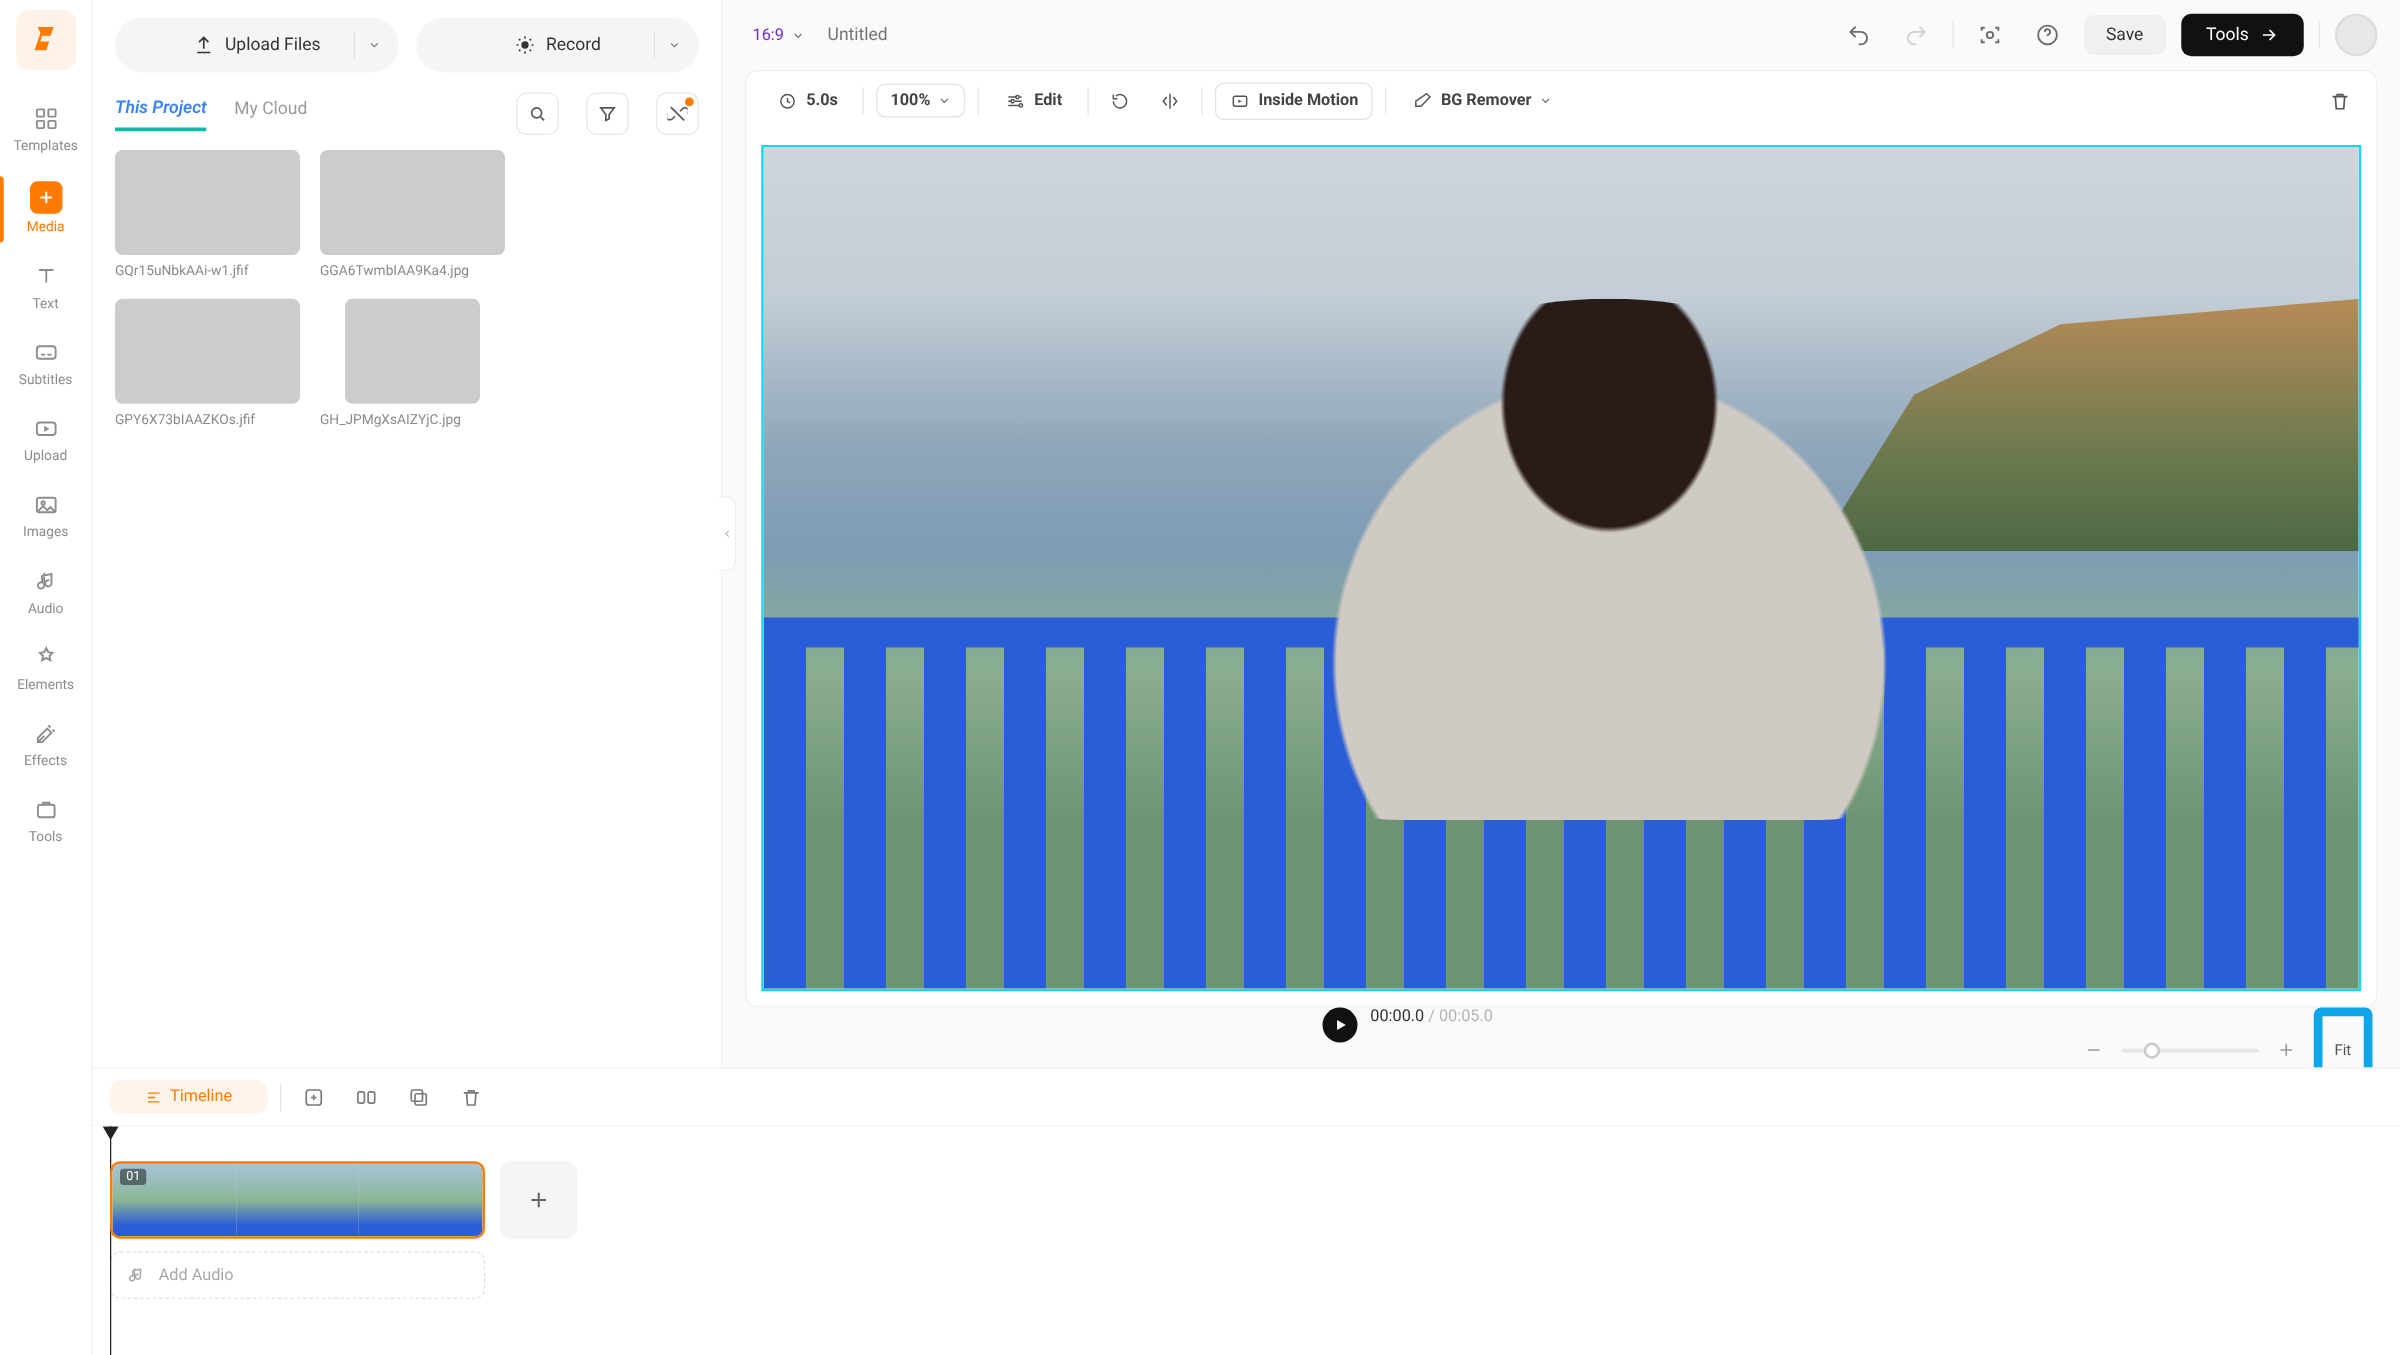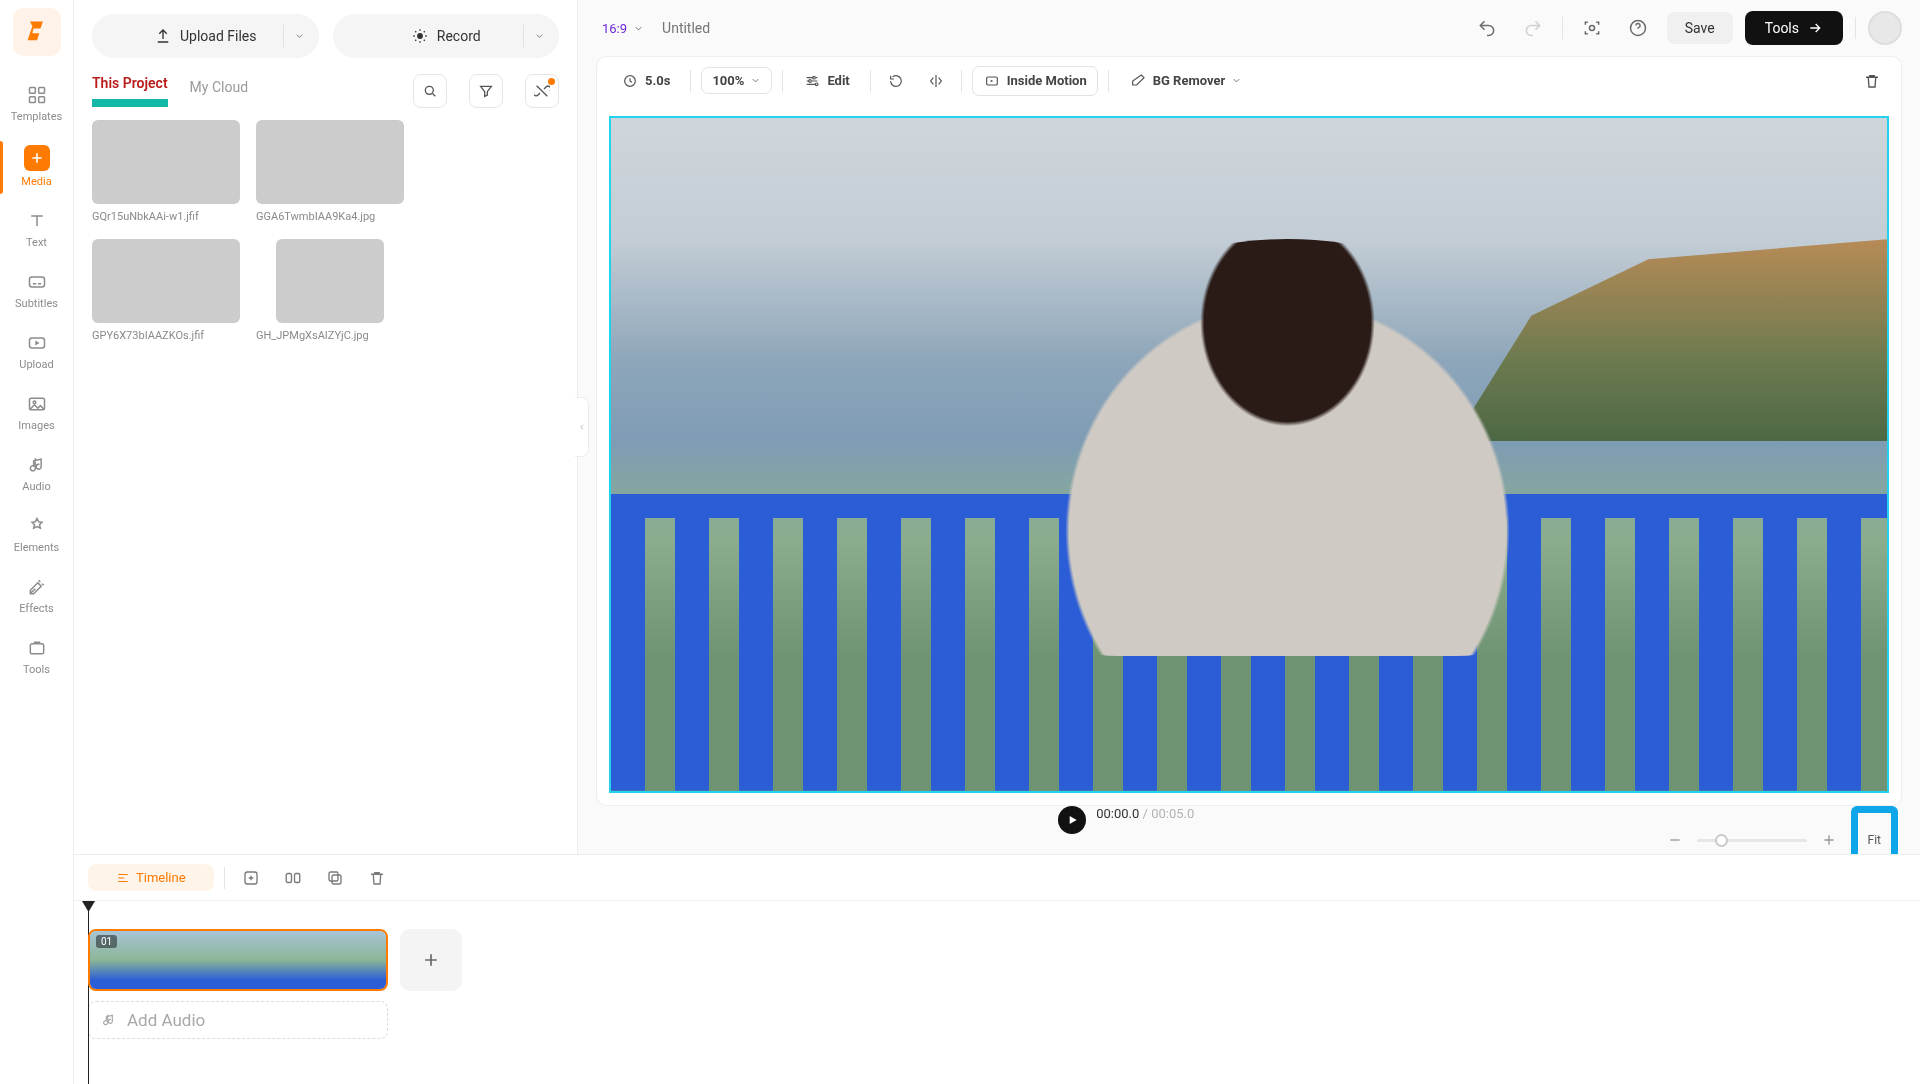--- a/index.html
+++ b/index.html
@@ -18,21 +18,21 @@
 .nav-item .nav-icon.box { width: 26px; height: 26px; border-radius: 6px; background: #ff7a00; color: #fff; }
 .nav-item span { font-size: 11px; }
 
 
 .media-panel { width: 504px; background: #fff; border-right: 1px solid #ededed; display: flex; flex-direction: column; position: relative; }
 .media-top { padding: 14px 18px 10px; display: flex; gap: 14px; }
 .btn-pill { flex: 1; height: 44px; border-radius: 22px; background: #f5f5f5; border: none; display: flex; align-items: center; justify-content: center; gap: 8px; font-size: 14px; color: #333; cursor: pointer; position: relative; }
 .btn-pill .chev { position: absolute; right: 14px; width: 22px; height: 22px; display: flex; align-items: center; justify-content: center; border-left: 1px solid #e2e2e2; padding-left: 10px; }
 .tabs-row { display: flex; align-items: center; padding: 6px 18px 8px; gap: 22px; }
 .tab { font-size: 14px; color: #9a9a9a; padding-bottom: 8px; cursor: pointer; }
-.tab.active { color: #b91c1c; font-weight: 600; border-bottom: 8px solid #14b8a6; }
+.tab.active { color: #3b82f6; font-weight: 600; border-bottom: 3px solid #14b8a6; font-style: italic; }
 .tabs-row .spacer { flex: 1; }
 .icon-btn-sm { width: 34px; height: 34px; border-radius: 8px; border: 1px solid #e6e6e6; background: #fff; display: flex; align-items: center; justify-content: center; cursor: pointer; color: #555; position: relative; }
 .icon-btn-sm.dot::after { content: ""; position: absolute; top: 3px; right: 3px; width: 7px; height: 7px; background: #ff7a00; border-radius: 50%; }
 .thumbs { padding: 4px 18px; display: flex; flex-wrap: wrap; gap: 16px; align-content: flex-start; }
 .thumb { width: 148px; }
 .thumb .img { width: 148px; height: 84px; border-radius: 6px; background: #ccc; overflow: hidden; position: relative; }
 .thumb .fname { font-size: 11px; color: #8a8a8a; margin-top: 6px; white-space: nowrap; overflow: hidden; text-overflow: ellipsis; }
 .collapse-handle { position: absolute; right: -12px; top: 50%; transform: translateY(-50%); width: 14px; height: 60px; background: #fff; border: 1px solid #ededed; border-left: none; border-radius: 0 8px 8px 0; display: flex; align-items: center; justify-content: center; cursor: pointer; color: #bbb; }
 
 
@@ -73,21 +73,21 @@
 .tl-icon-btn { width: 32px; height: 32px; display: flex; align-items: center; justify-content: center; border-radius: 7px; cursor: pointer; color: #7a7a7a; }
 .timeline-body { flex: 1; position: relative; padding: 28px 14px 14px; }
 .playhead { position: absolute; left: 14px; top: 0; bottom: 0; width: 1px; background: #222; }
 .playhead::before { content: ""; position: absolute; top: 0; left: -6px; width: 13px; height: 11px; background: #222; clip-path: polygon(0 0, 100% 0, 50% 100%); }
 .tracks { display: flex; flex-direction: column; gap: 10px; }
 .clip-row { display: flex; align-items: center; gap: 12px; }
 .clip { width: 300px; height: 62px; border: 2px solid #ff7a00; border-radius: 8px; overflow: hidden; display: flex; position: relative; background: #dbe6ee; }
 .clip .seg { flex: 1; background: linear-gradient(180deg,#a7c4d8 0%, #8bb696 50%, #2b5ed6 85%); }
 .clip .badge { position: absolute; top: 4px; left: 6px; font-size: 10px; color: #fff; background: rgba(0,0,0,.45); padding: 1px 5px; border-radius: 3px; }
 .add-clip { width: 62px; height: 62px; border-radius: 10px; background: #f4f4f4; display: flex; align-items: center; justify-content: center; color: #777; cursor: pointer; font-size: 22px; }
-.audio-row { width: 300px; height: 38px; border: 1px dashed #dcdcdc; border-radius: 8px; display: flex; align-items: center; gap: 10px; padding: 0 12px; color: #a8a8a8; font-size: 17px; cursor: pointer; }
+.audio-row { width: 300px; height: 38px; border: 1px dashed #dcdcdc; border-radius: 8px; display: flex; align-items: center; gap: 10px; padding: 0 12px; color: #a8a8a8; font-size: 13px; cursor: pointer; }
 
 
 .scenic { background:
   linear-gradient(180deg, rgba(0,0,0,0) 60%, rgba(43,94,214,.95) 78%, rgba(43,94,214,.95) 100%),
   linear-gradient(180deg, #c9d3d9 0%, #b9cdd9 20%, #8da9bf 42%, #80a58a 60%, #6b8f72 80%);
 }
 .scenic2 { background: radial-gradient(circle at 40% 40%, #e7e0d6 0%, #c9beb0 60%, #9e9284 100%); }
 .scenic3 { background: linear-gradient(180deg,#223148 0%, #3c4e68 60%, #5c6e85 100%); }
 .scenic4 { background: linear-gradient(180deg,#efe7dd 0%, #d8c9b8 60%, #b9a58e 100%); }
 

